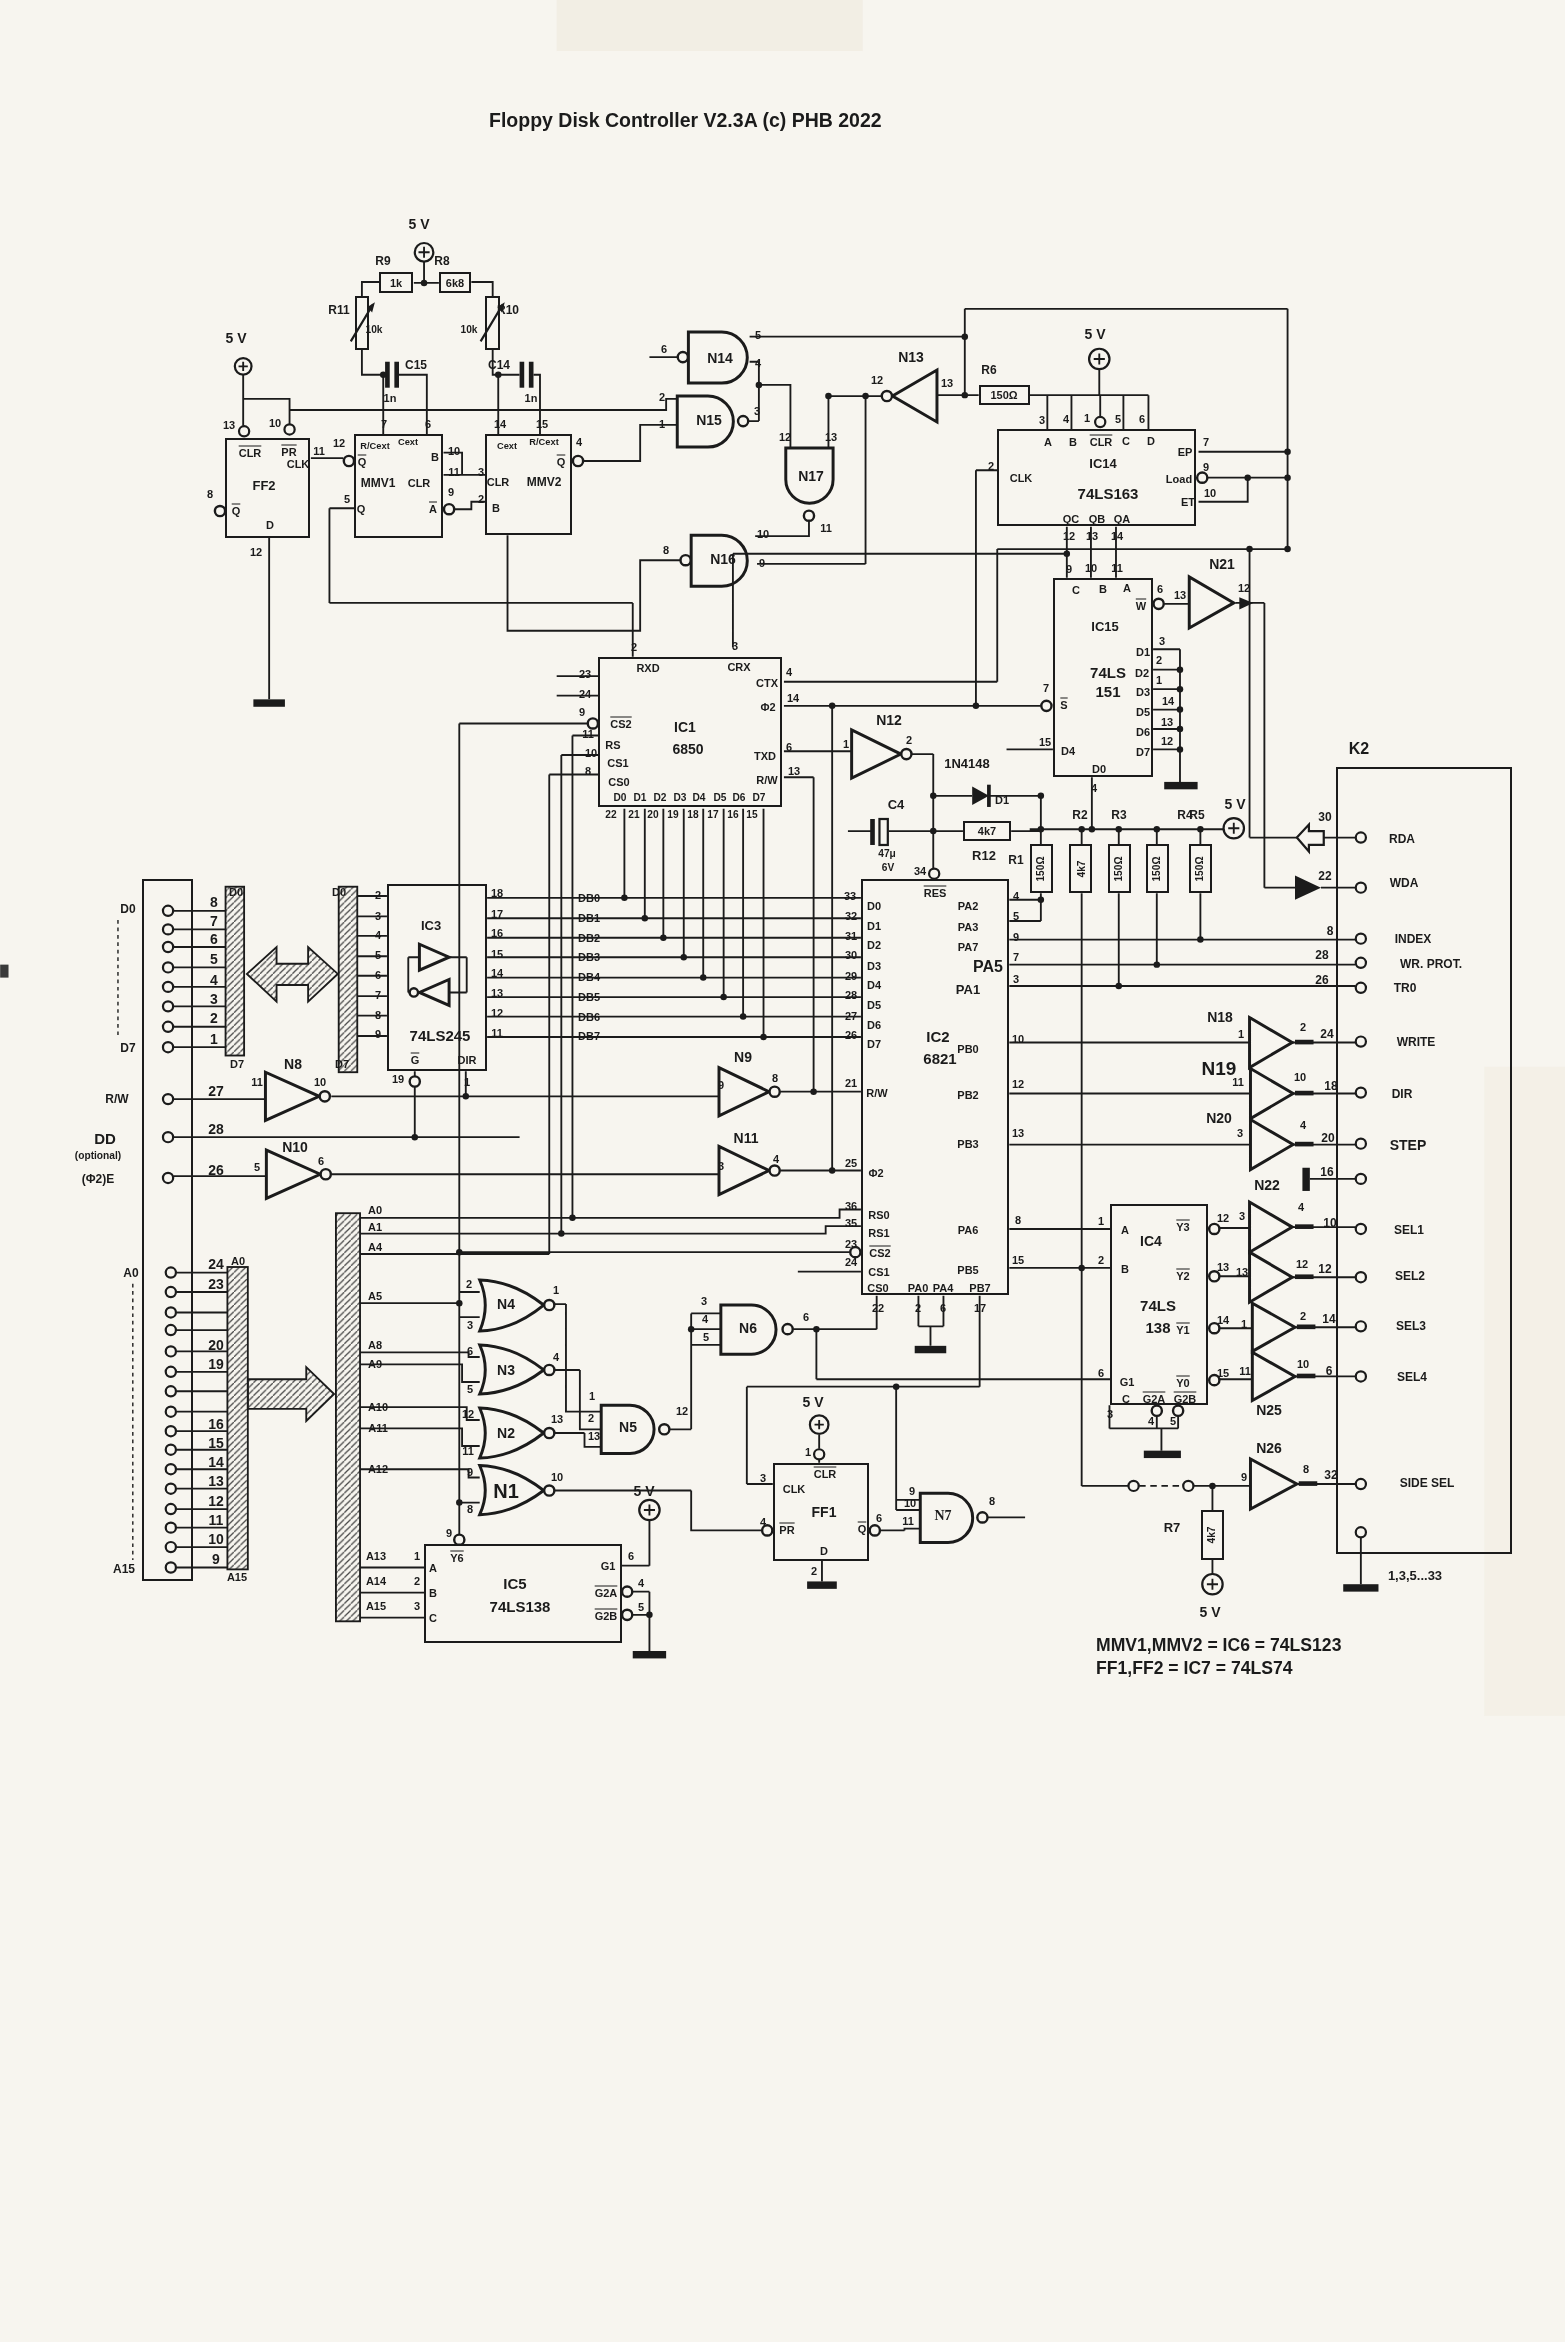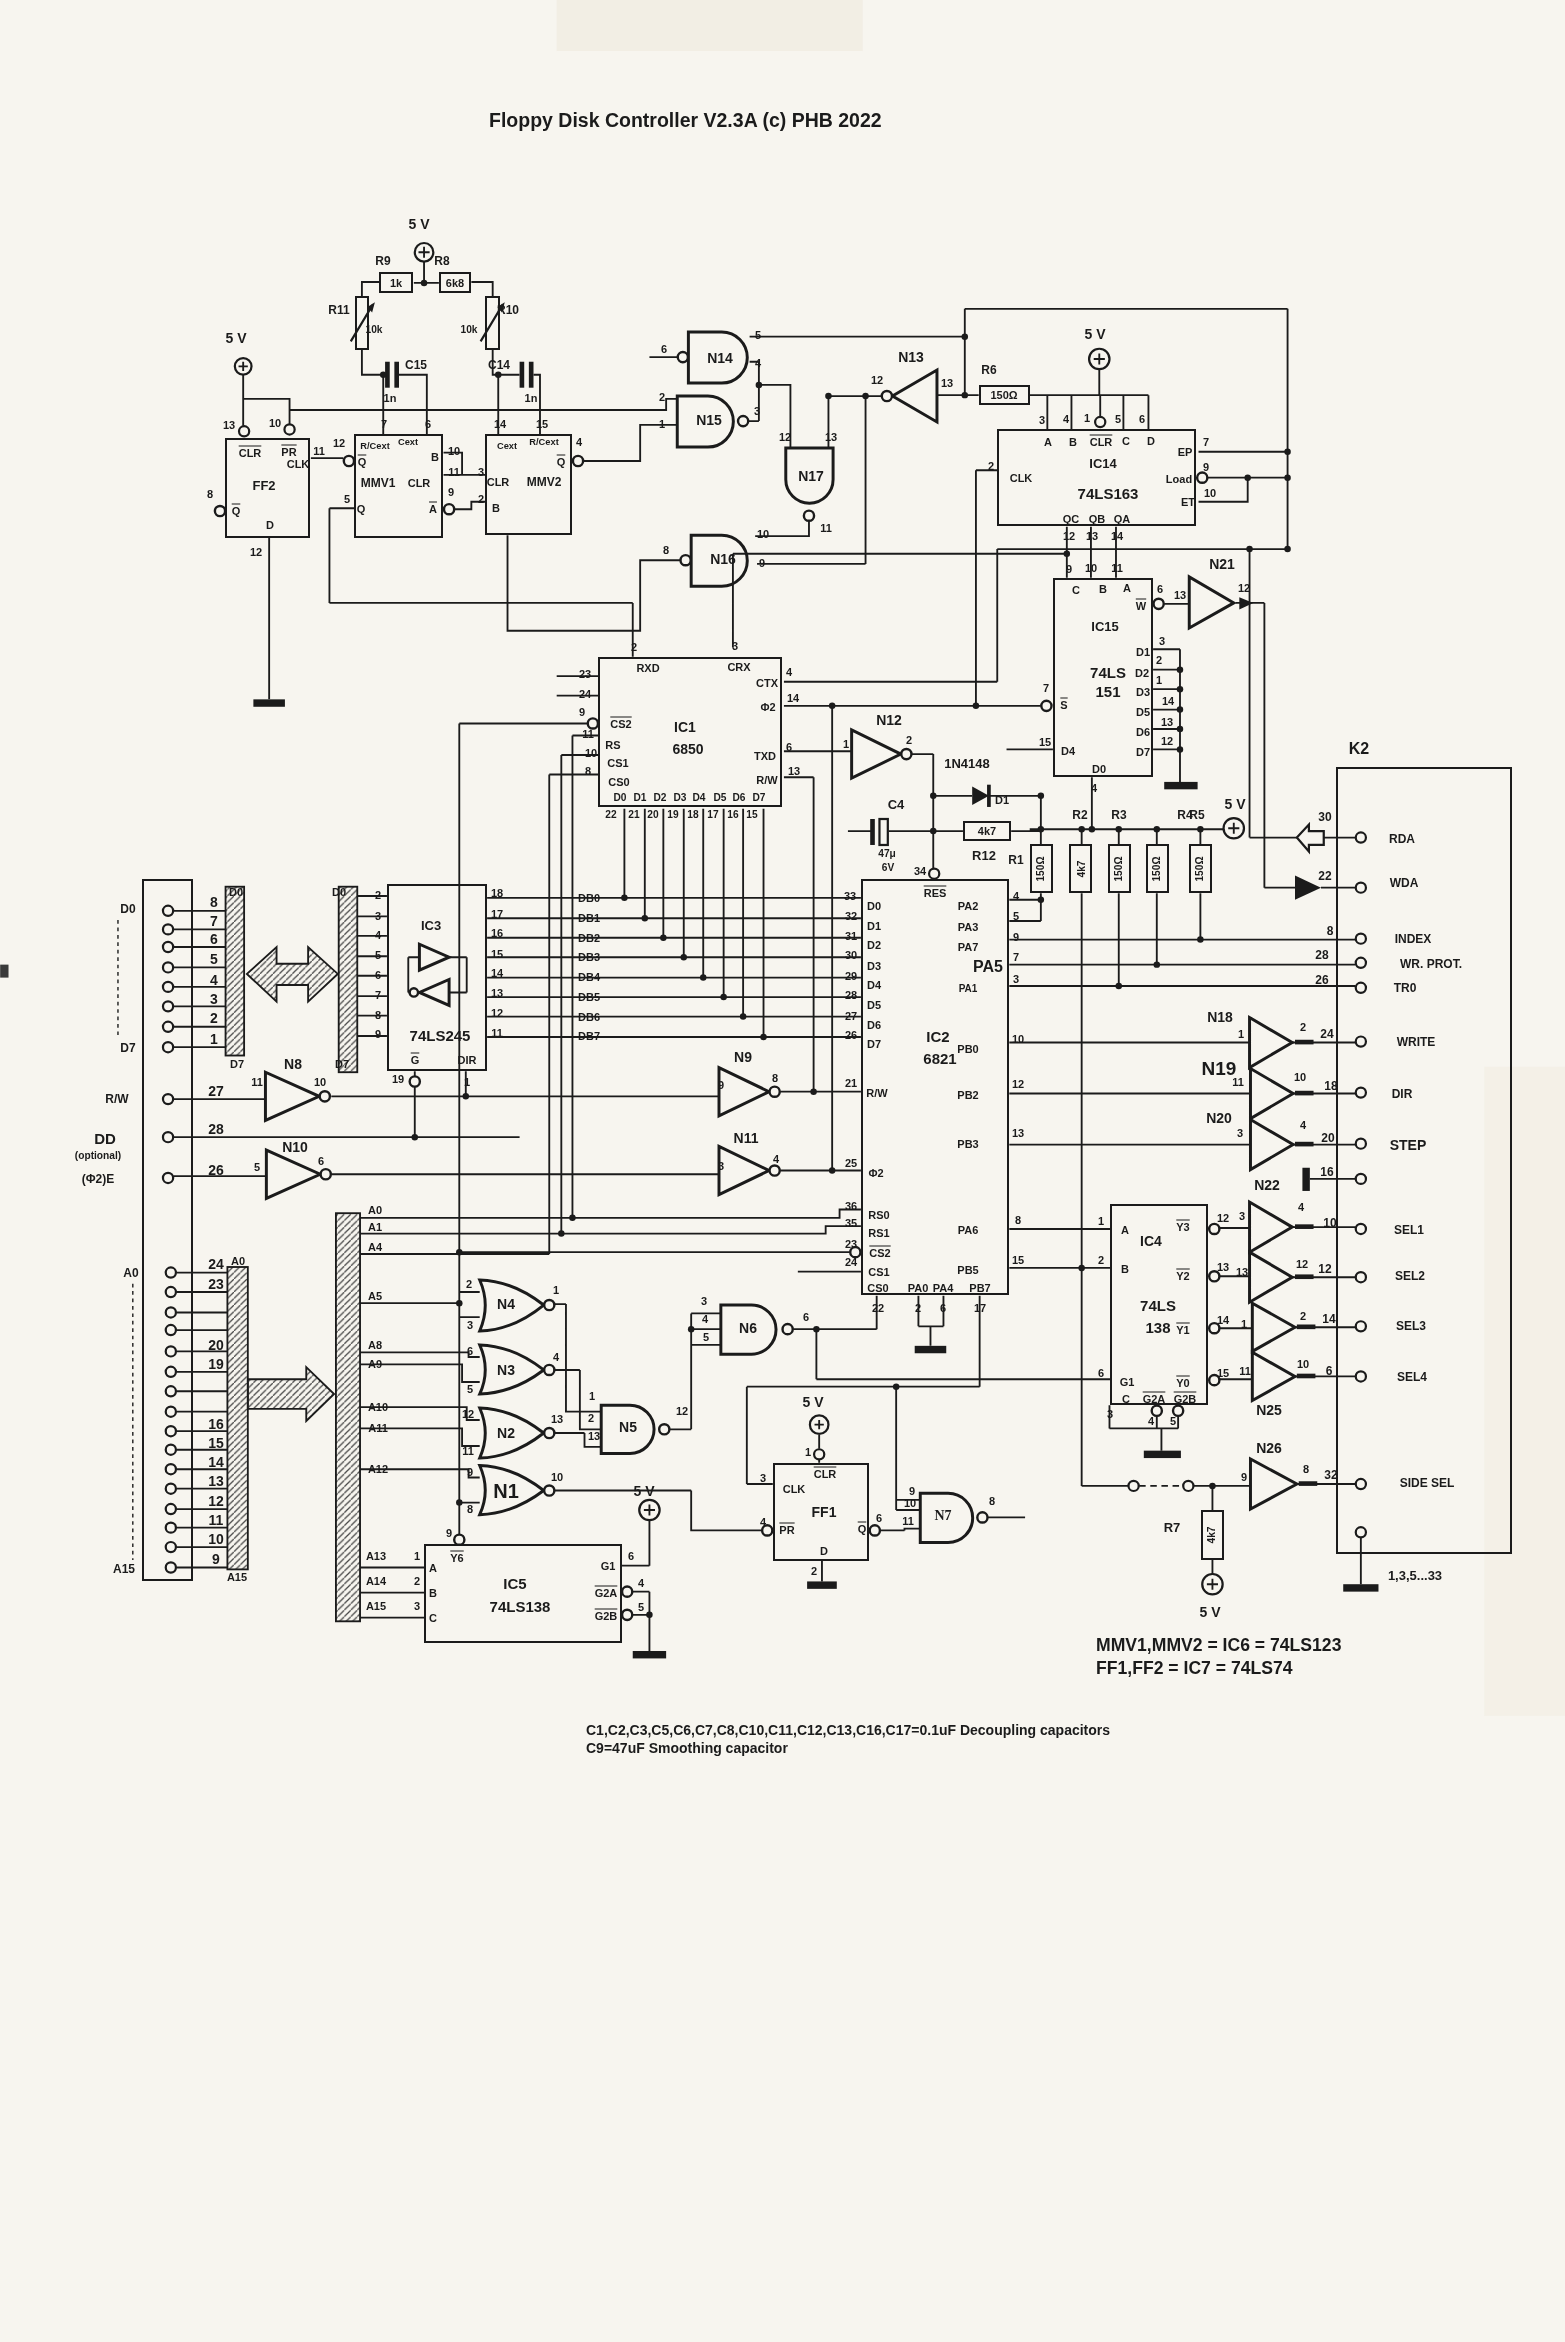--- a/index.html
+++ b/index.html
@@ -23,24 +23,20 @@
 <div id="page">
 
   <div id="title">Floppy Disk Controller V2.3A (c) PHB 2022</div>
 
 
   <div id="icleg">
     <div>MMV1,MMV2 = IC6 = 74LS123</div>
     <div>FF1,FF2 =  IC7  = 74LS74</div>
   </div>
 
-  <div id="capnote">
-    <div>C1,C2,C3,C5,C6,C7,C8,C10,C11,C12,C13,C16,C17=0.1uF Decoupling capacitors</div>
-    <div>C9=47uF Smoothing capacitor</div>
-  </div>
 
   <svg width="1566" height="2342" viewBox="0 0 1688 2525">
     <defs>
       <pattern id="hatch" patternUnits="userSpaceOnUse" width="7" height="7">
         <path d="M0,7 L7,0" stroke="#444" stroke-width="1.3"></path>
       </pattern>
     </defs>
 
     <rect x="600" y="0" width="330" height="55" fill="#efe8da" opacity="0.55"></rect>
     <rect x="1600" y="1150" width="88" height="700" fill="#f2eee4" opacity="0.7"></rect>
@@ -654,21 +650,21 @@
       <span class="lb" style="left: 980px; top: 1288px; font-size: 11px;">PB7</span>
       <span class="lb" style="left: 980px; top: 1308px; font-size: 11px;">17</span>
       <span class="lb" style="left: 968px; top: 906px; font-size: 11px;">PA2</span>
       <span class="lb" style="left: 1016px; top: 896px; font-size: 11px;">4</span>
       <span class="lb" style="left: 968px; top: 927px; font-size: 11px;">PA3</span>
       <span class="lb" style="left: 1016px; top: 916px; font-size: 11px;">5</span>
       <span class="lb" style="left: 968px; top: 947px; font-size: 11px;">PA7</span>
       <span class="lb" style="left: 1016px; top: 937px; font-size: 11px;">9</span>
       <span class="lb" style="left: 968px; top: 967px; font-size: 16px; margin-left: 20px;">PA5</span>
       <span class="lb" style="left: 1016px; top: 957px; font-size: 11px;">7</span>
-      <span class="lb" style="left: 968px; top: 989px; font-size: 10px;">PA1</span>
+      <span class="lb" style="left: 968px; top: 989px; font-size: 13px;">PA1</span>
       <span class="lb" style="left: 1016px; top: 979px; font-size: 11px;">3</span>
       <span class="lb" style="left: 968px; top: 1049px; font-size: 11px;">PB0</span>
       <span class="lb" style="left: 1018px; top: 1039px; font-size: 11px;">10</span>
       <span class="lb" style="left: 968px; top: 1095px; font-size: 11px;">PB2</span>
       <span class="lb" style="left: 1018px; top: 1084px; font-size: 11px;">12</span>
       <span class="lb" style="left: 968px; top: 1144px; font-size: 11px;">PB3</span>
       <span class="lb" style="left: 1018px; top: 1133px; font-size: 11px;">13</span>
       <span class="lb" style="left: 968px; top: 1230px; font-size: 11px;">PA6</span>
       <span class="lb" style="left: 1018px; top: 1220px; font-size: 11px;">8</span>
       <span class="lb" style="left: 968px; top: 1270px; font-size: 11px;">PB5</span>

